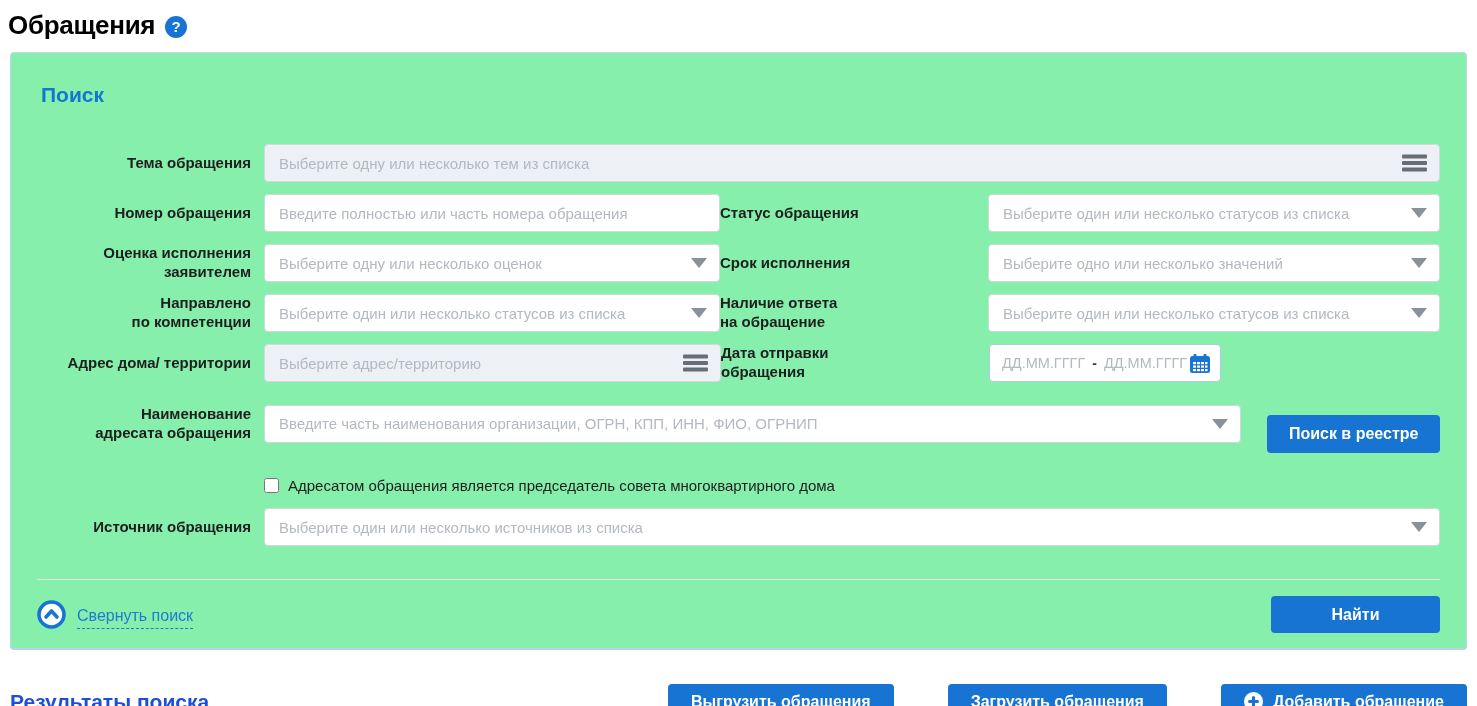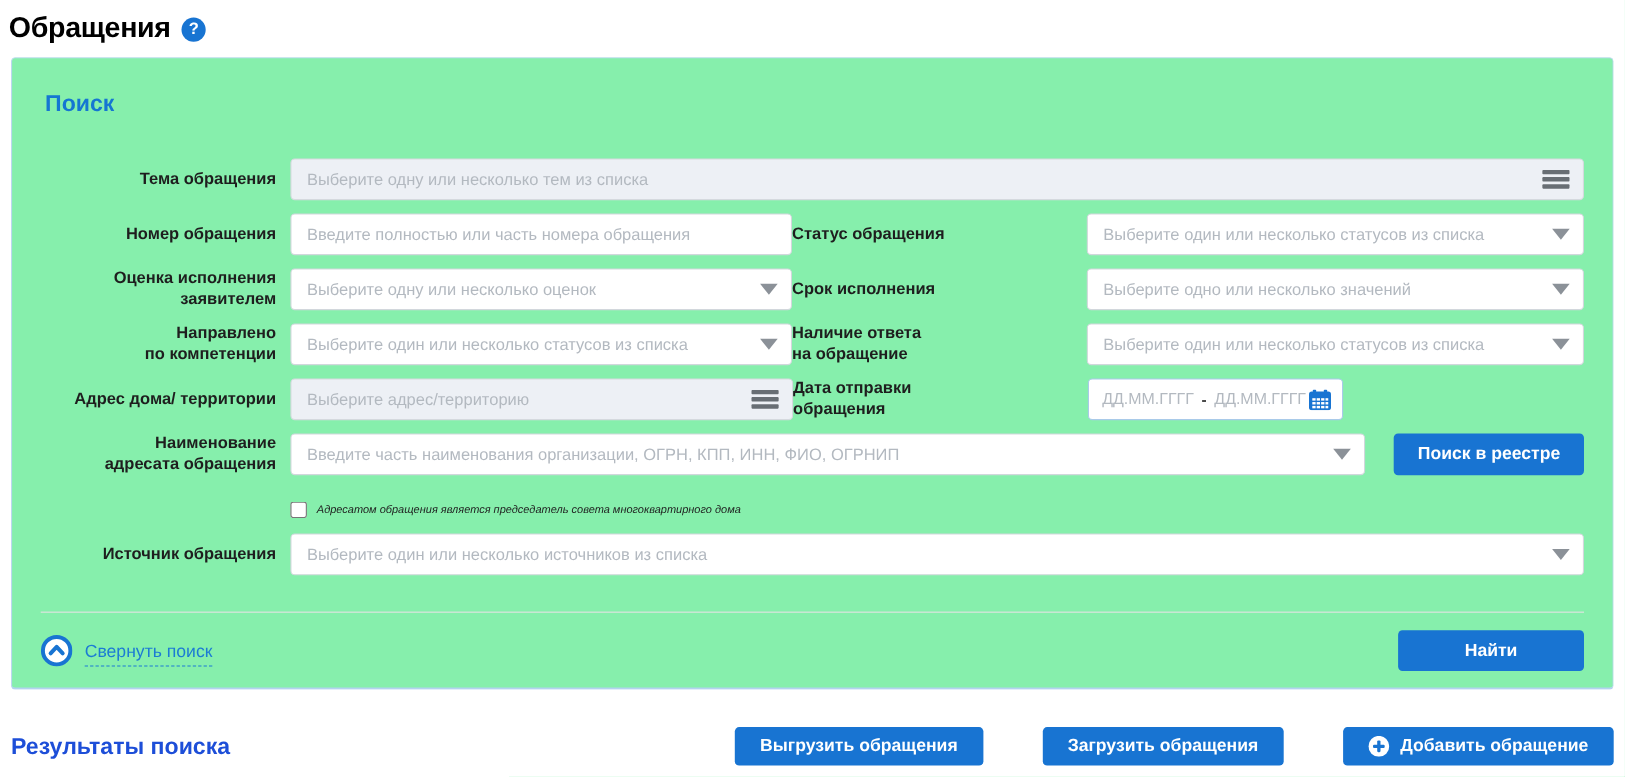--- a/index.html
+++ b/index.html
@@ -22,26 +22,26 @@
   .w-full { width:1178px; }
   .w-left { width:457px; }
   .w-right { width:453px; }
   .caret { width:0; height:0; border-left:8px solid transparent; border-right:8px solid transparent; border-top:10px solid #8b9198; margin-left:6px; cursor:pointer; }
   .menu-btn { display:flex; align-items:center; justify-content:center; margin-left:6px; cursor:pointer; }
   .date-field { width:232px; border-color:#a9cae9; padding:0 10px 0 12px; }
   .ph-text { color:#b3b9c0; font-size:14.5px; }
   .dash { color:#3a3a3a; font-weight:700; margin:0 7px; font-size:14px; }
   .date-field .cal { margin-left:auto; cursor:pointer; display:flex; }
   .addr-name-field { width:979px; }
-  .reestr-btn { width:173px; height:38px; margin-left:26px; }
+  .reestr-btn { width:173px; height:38px; margin-left:26px;margin-top:21px; }
   .btn { background:#1874d2; color:#fff; border:none; border-radius:4px; font-size:16px; font-weight:700; cursor:pointer;
          font-family:"Liberation Sans","DejaVu Sans",sans-serif; display:flex; align-items:center; justify-content:center; }
   .checkbox-row { display:flex; align-items:center; margin:24px 0 14px 227px; gap:9px; }
   .checkbox-row input { width:15px; height:15px; cursor:pointer; accent-color:#fff; }
-  .checkbox-row .cb-label { font-size:10px; color:#1e1e1e;font-style:italic; }
+  .checkbox-row .cb-label { font-size:15px; color:#1e1e1e; }
   .sep { border-top:1px solid #e4e4e4; margin-top:33px; }
   .panel-footer { display:flex; justify-content:space-between; align-items:center; padding:16px 0 15px; }
   .collapse-link { display:flex; align-items:flex-end; gap:11px; cursor:pointer; }
   .collapse-link .txt { color:#1c7bd4; font-size:16px; border-bottom:1px dashed #1c7bd4; padding-bottom:3px; }
   .find-btn { width:169px; height:37px; }
   .results-row { margin:34px 10px 0; display:flex; justify-content:space-between; align-items:center; }
   .results-heading { font-size:21px; font-weight:700; color:#1d4ed8; }
   .results-buttons { display:flex; gap:10px; }
   .results-buttons .btn { height:35px; padding:0 23px;margin-left:44px; }
   .add-btn { gap:10px; }

